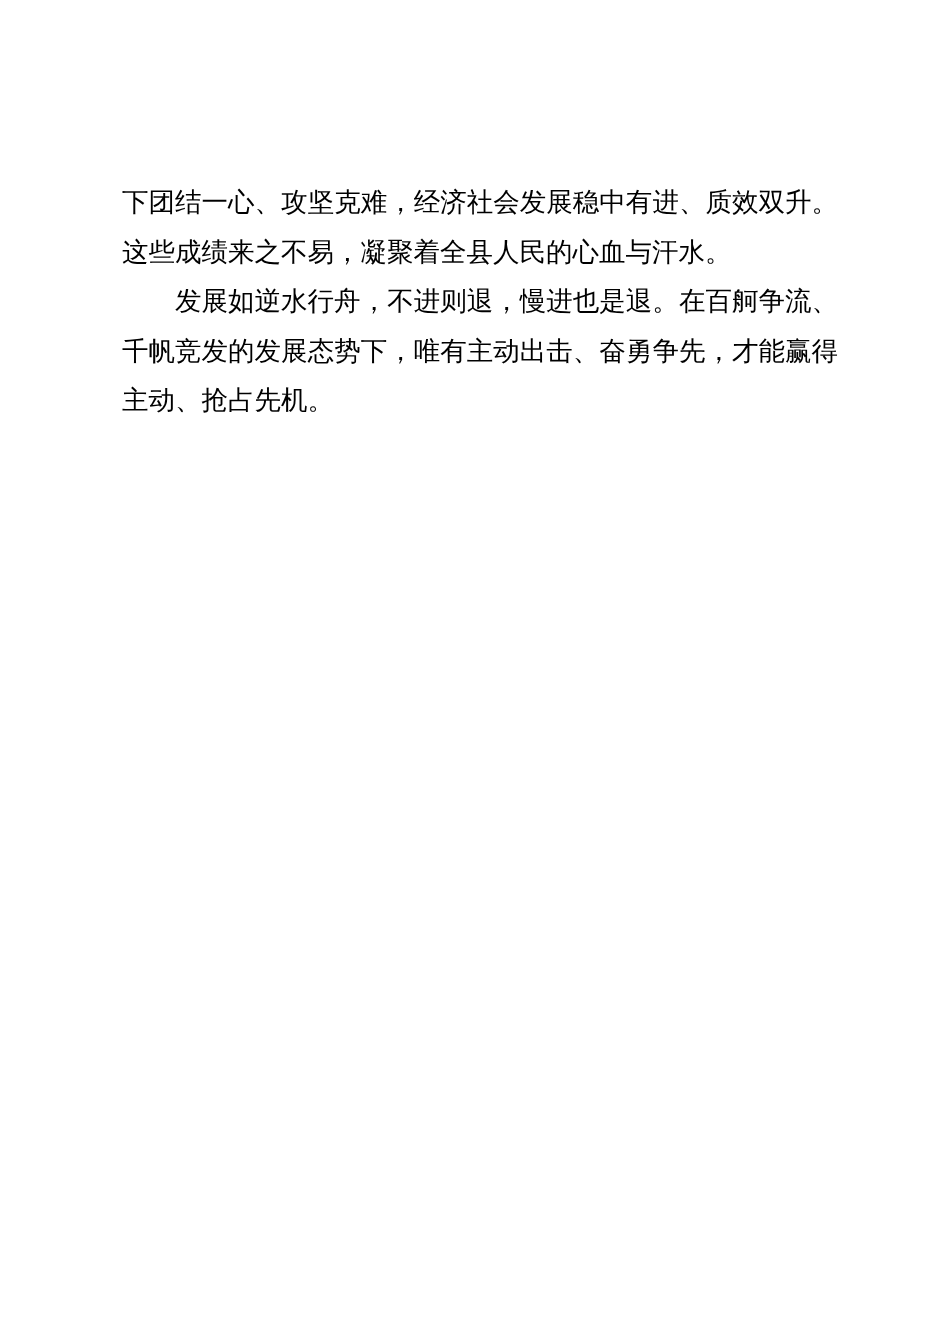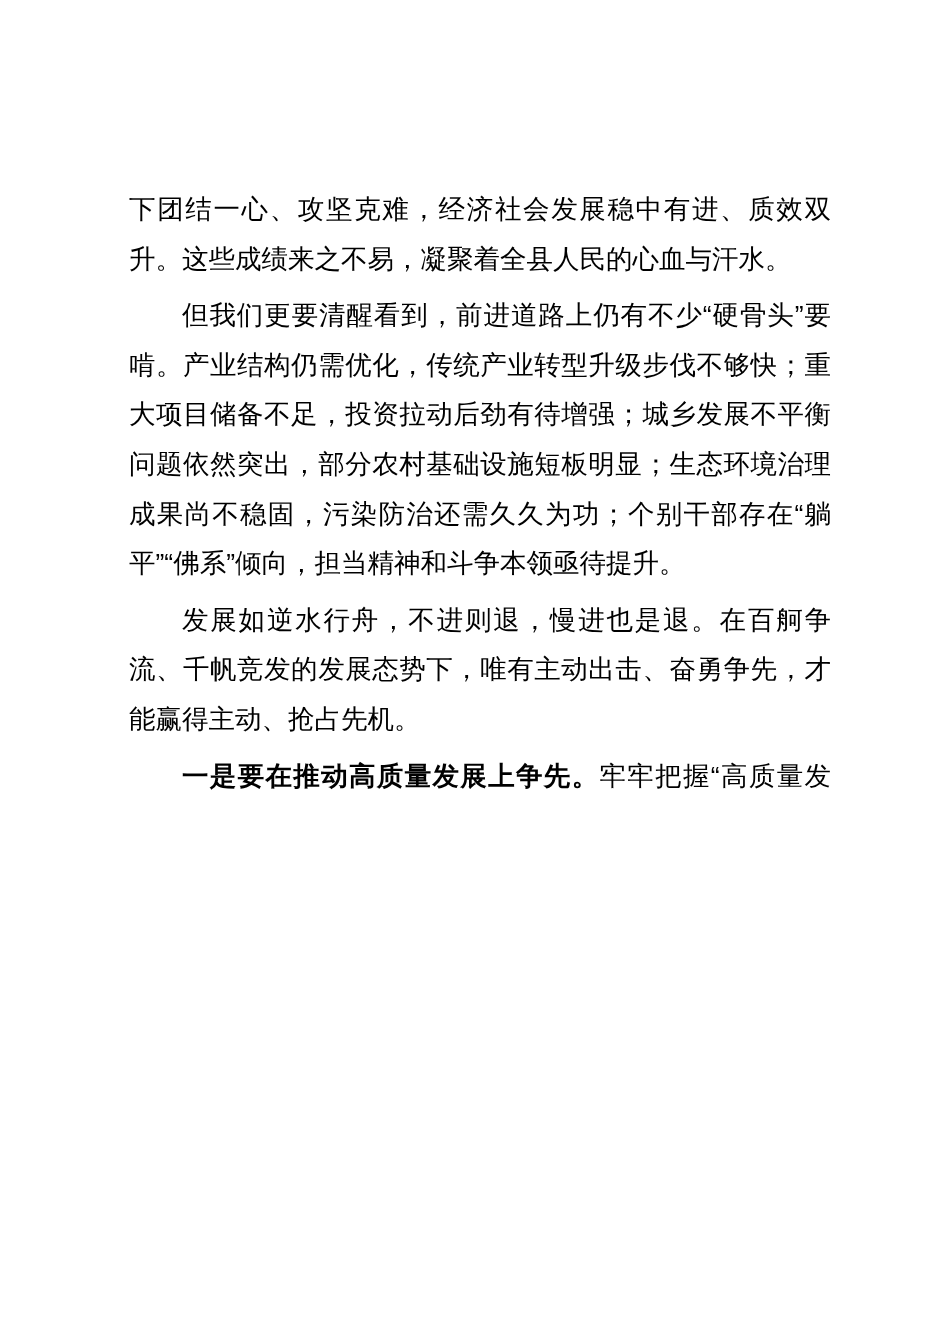--- a/index.html
+++ b/index.html
@@ -22,21 +22,21 @@
     color: #000000;
     font-family: "Liberation Sans", "DejaVu Sans", sans-serif;
     font-size: 26.5px;
     line-height: 49.6px;
     text-align: justify;
     text-justify: inter-ideograph;
     word-break: break-all;
     overflow-wrap: break-word;
   }
   .para {
-    margin: 7px;
+    margin: 0;
     padding: 0;
   }
   .para.indent {
     text-indent: 2em;
   }
   .para.heading {
     font-weight: 700;
     text-indent: 2em;
   }
   .para.continues {
@@ -45,17 +45,15 @@
   .bold-lead {
     font-weight: 700;
   }
 </style>
 </head>
 <body>
 
 <div class="page">
   <div class="text-block">
     <p class="para continuation">下团结一心、攻坚克难，经济社会发展稳中有进、质效双升。这些成绩来之不易，凝聚着全县人民的心血与汗水。</p>
-    <p class="para indent">但我们更要清醒看到，前进道路上仍有不少“硬骨头”要啃。产业结构仍需优化，传统产业转型升级步伐不够快；重大项目储备不足，投资拉动后劲有待增强；城乡发展不平衡问题依然突出，部分农村基础设施短板明显；生态环境治理成果尚不稳固，污染防治还需久久为功；个别干部存在“躺平”“佛系”倾向，担当精神和斗争本领亟待提升。</p>
     <p class="para indent">发展如逆水行舟，不进则退，慢进也是退。在百舸争流、千帆竞发的发展态势下，唯有主动出击、奋勇争先，才能赢得主动、抢占先机。</p>
-    <p class="para indent continues"><span class="bold-lead">一是要在推动高质量发展上争先。</span><span>牢牢把握“高质量发</span></p>
   </div>
 </div>
 
 </body></html>

